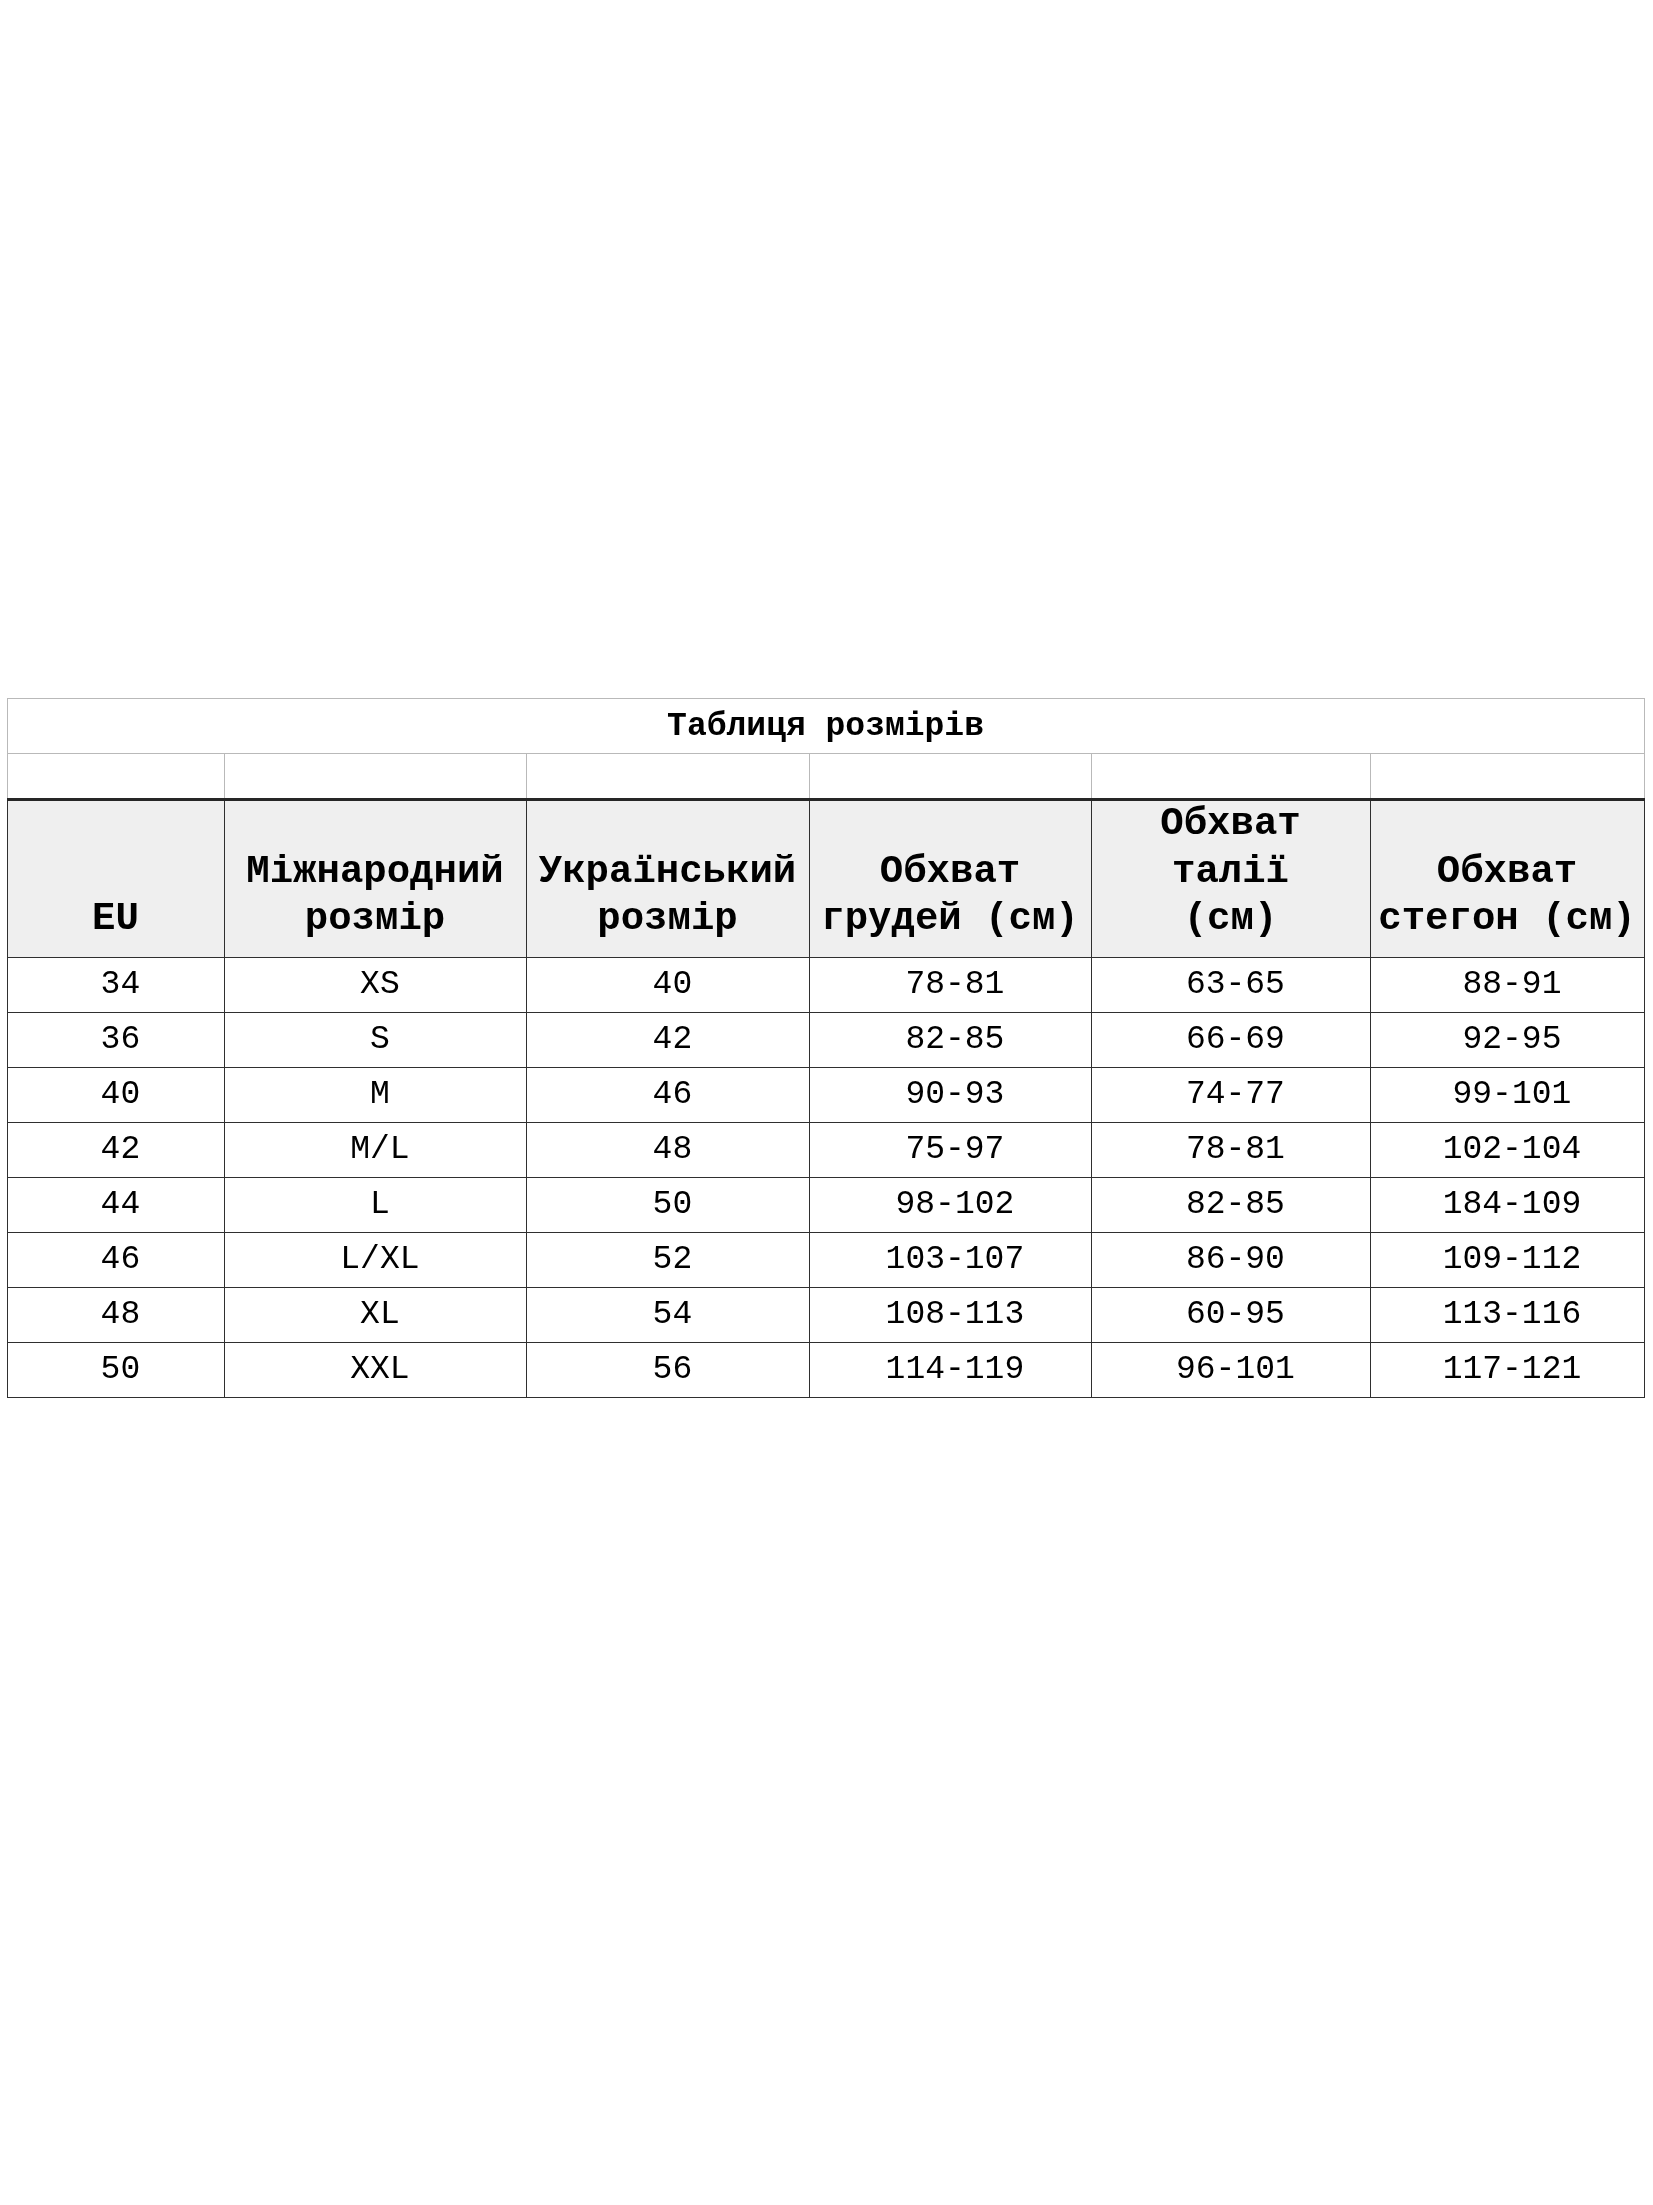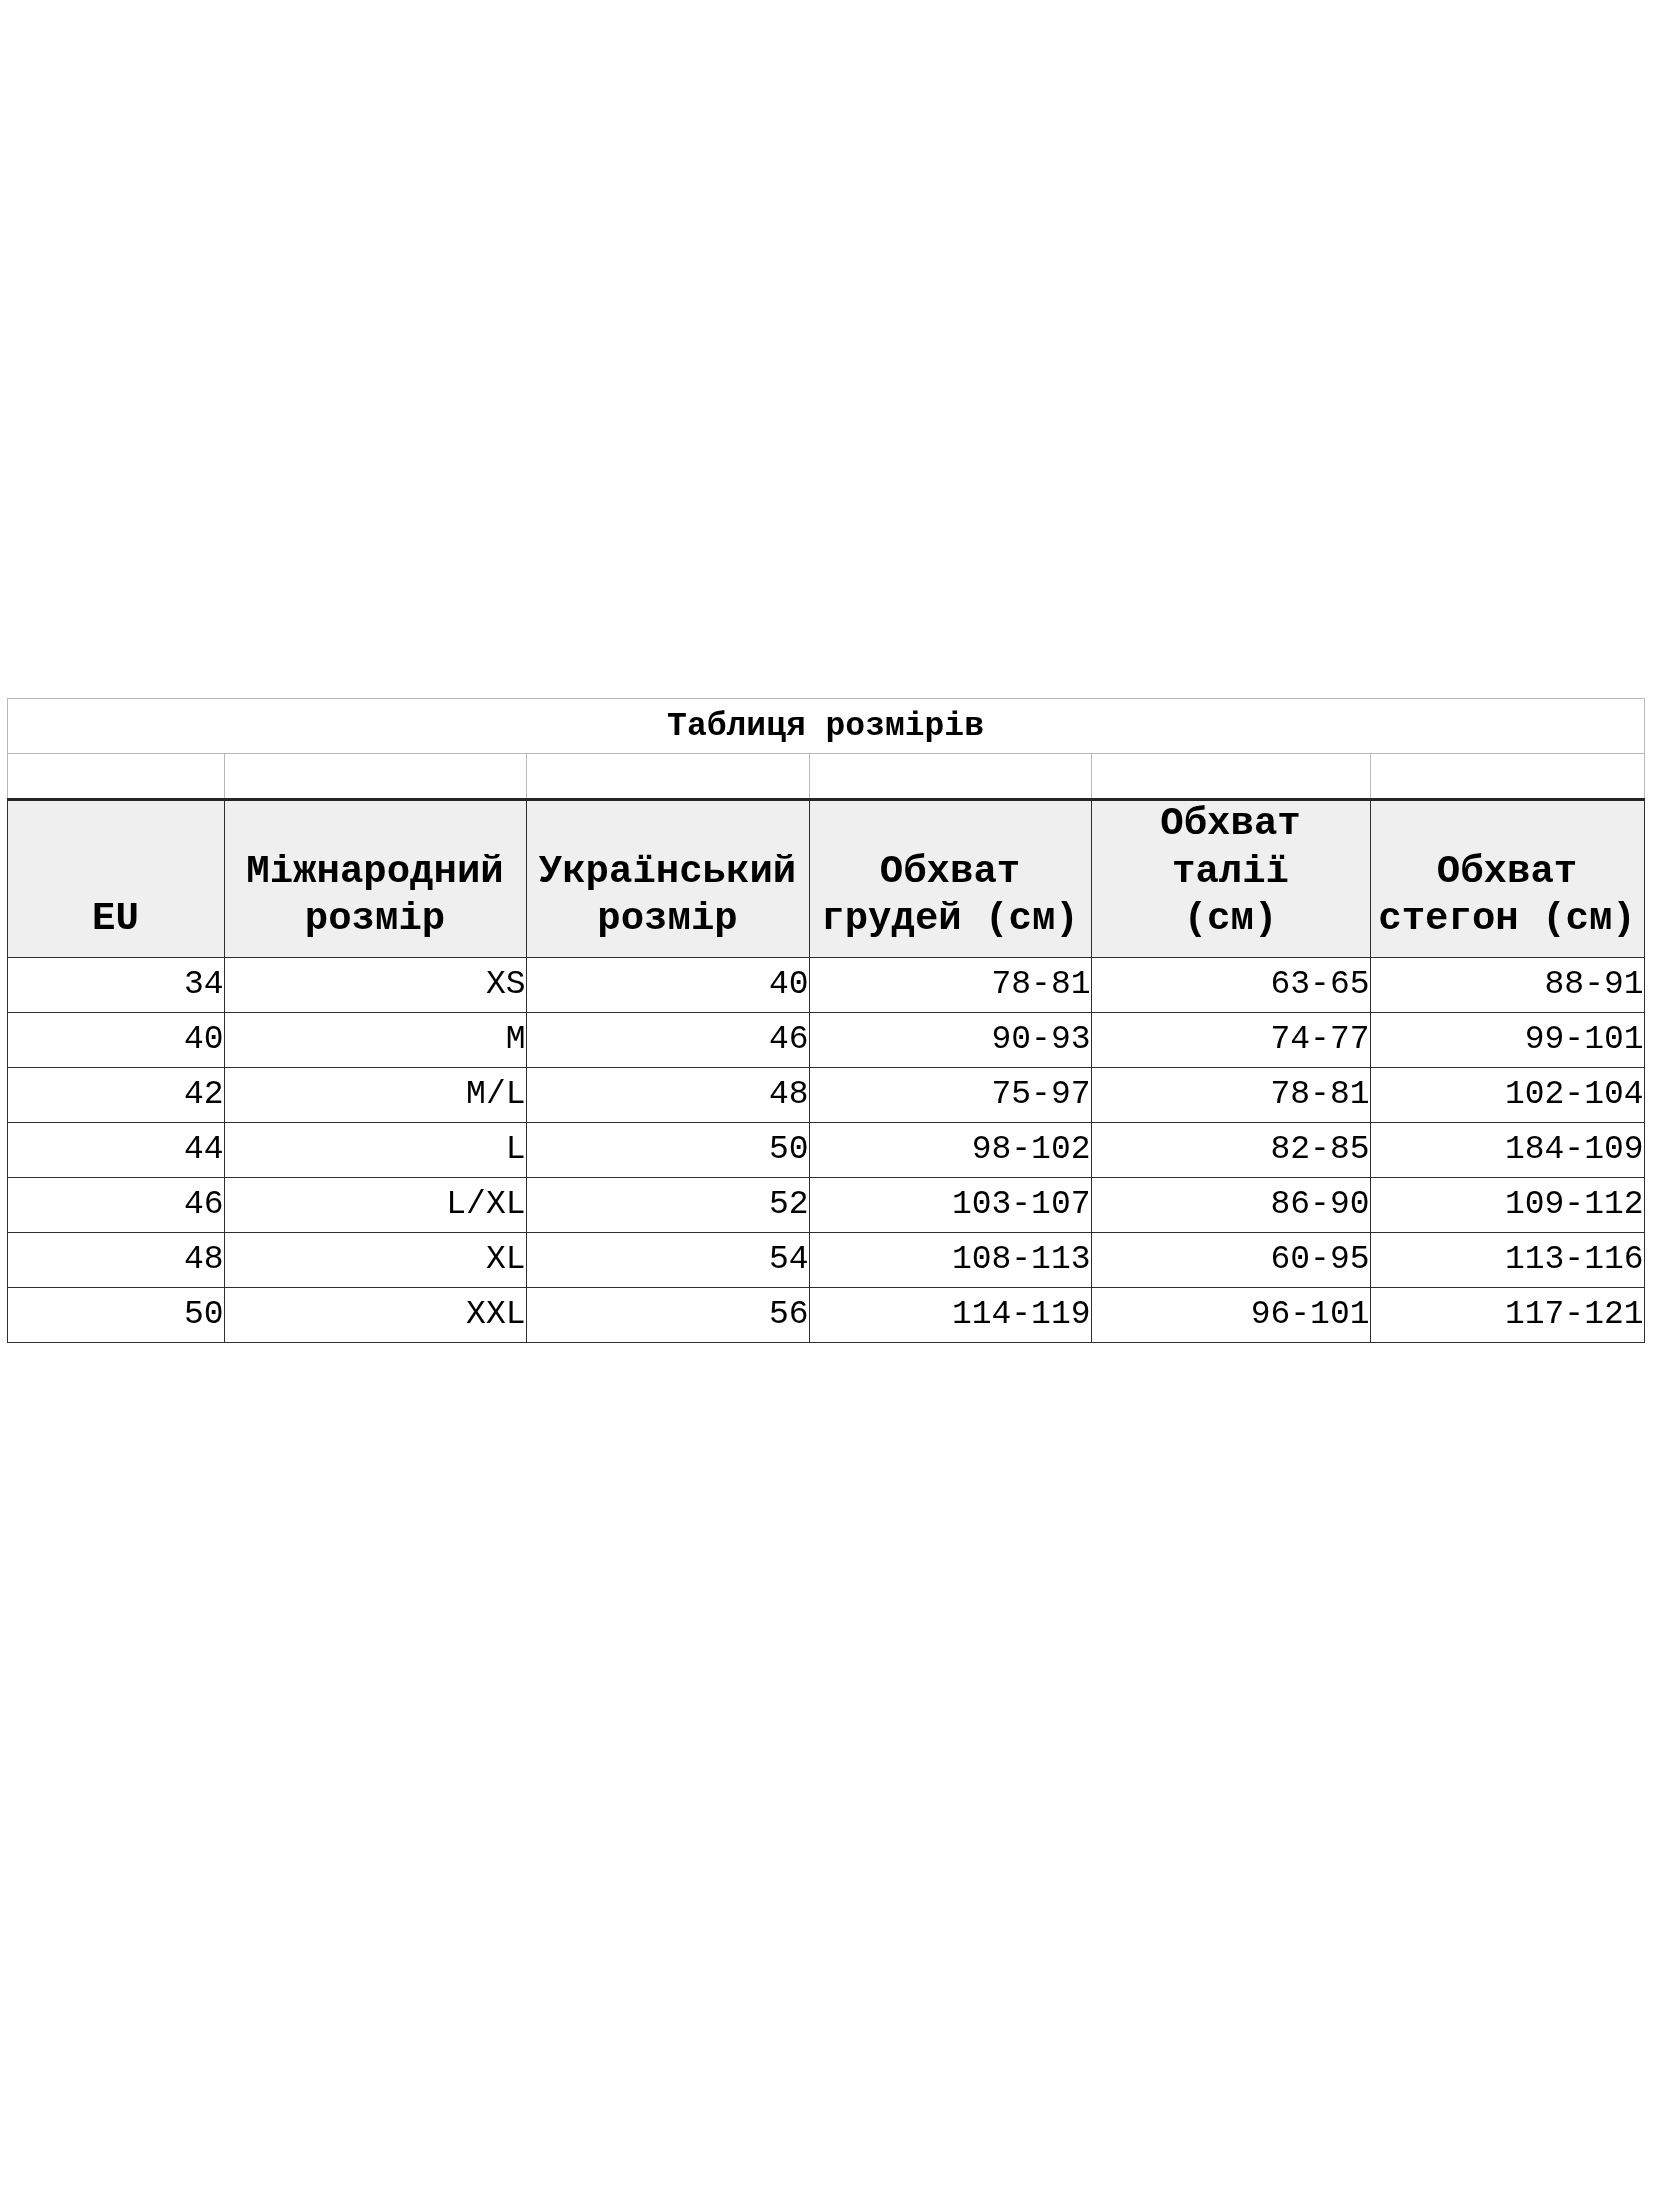--- a/index.html
+++ b/index.html
@@ -46,21 +46,21 @@
     font-size: 39px;
     line-height: 1.22;
     padding: 0 4.9px 13px 4.9px;
     white-space: pre-line;
   }
   td.data-cell {
     height: 54px;
     border: 1.6px solid #2f2f2f;
     font-size: 33px;
     font-weight: normal;
-    text-align: right;
+    text-align: center;
     vertical-align: middle;
     padding: 0 0 0 9.8px;
     white-space: nowrap;
     overflow: hidden;
   }
 </style>
 </head>
 <body>
 
 <table class="size-table">
@@ -97,20 +97,28 @@
       <th class="head-cell">Обхват
 стегон (см)</th>
     </tr>
     <tr>
       <td class="data-cell">34</td>
       <td class="data-cell">XS</td>
       <td class="data-cell">40</td>
       <td class="data-cell">78-81</td>
       <td class="data-cell">63-65</td>
       <td class="data-cell">88-91</td>
+    </tr>
+    <tr>
+      <td class="data-cell">36</td>
+      <td class="data-cell">S</td>
+      <td class="data-cell">42</td>
+      <td class="data-cell">82-85</td>
+      <td class="data-cell">66-69</td>
+      <td class="data-cell">92-95</td>
     </tr>
     <tr>
       <td class="data-cell">40</td>
       <td class="data-cell">M</td>
       <td class="data-cell">46</td>
       <td class="data-cell">90-93</td>
       <td class="data-cell">74-77</td>
       <td class="data-cell">99-101</td>
     </tr>
     <tr>

